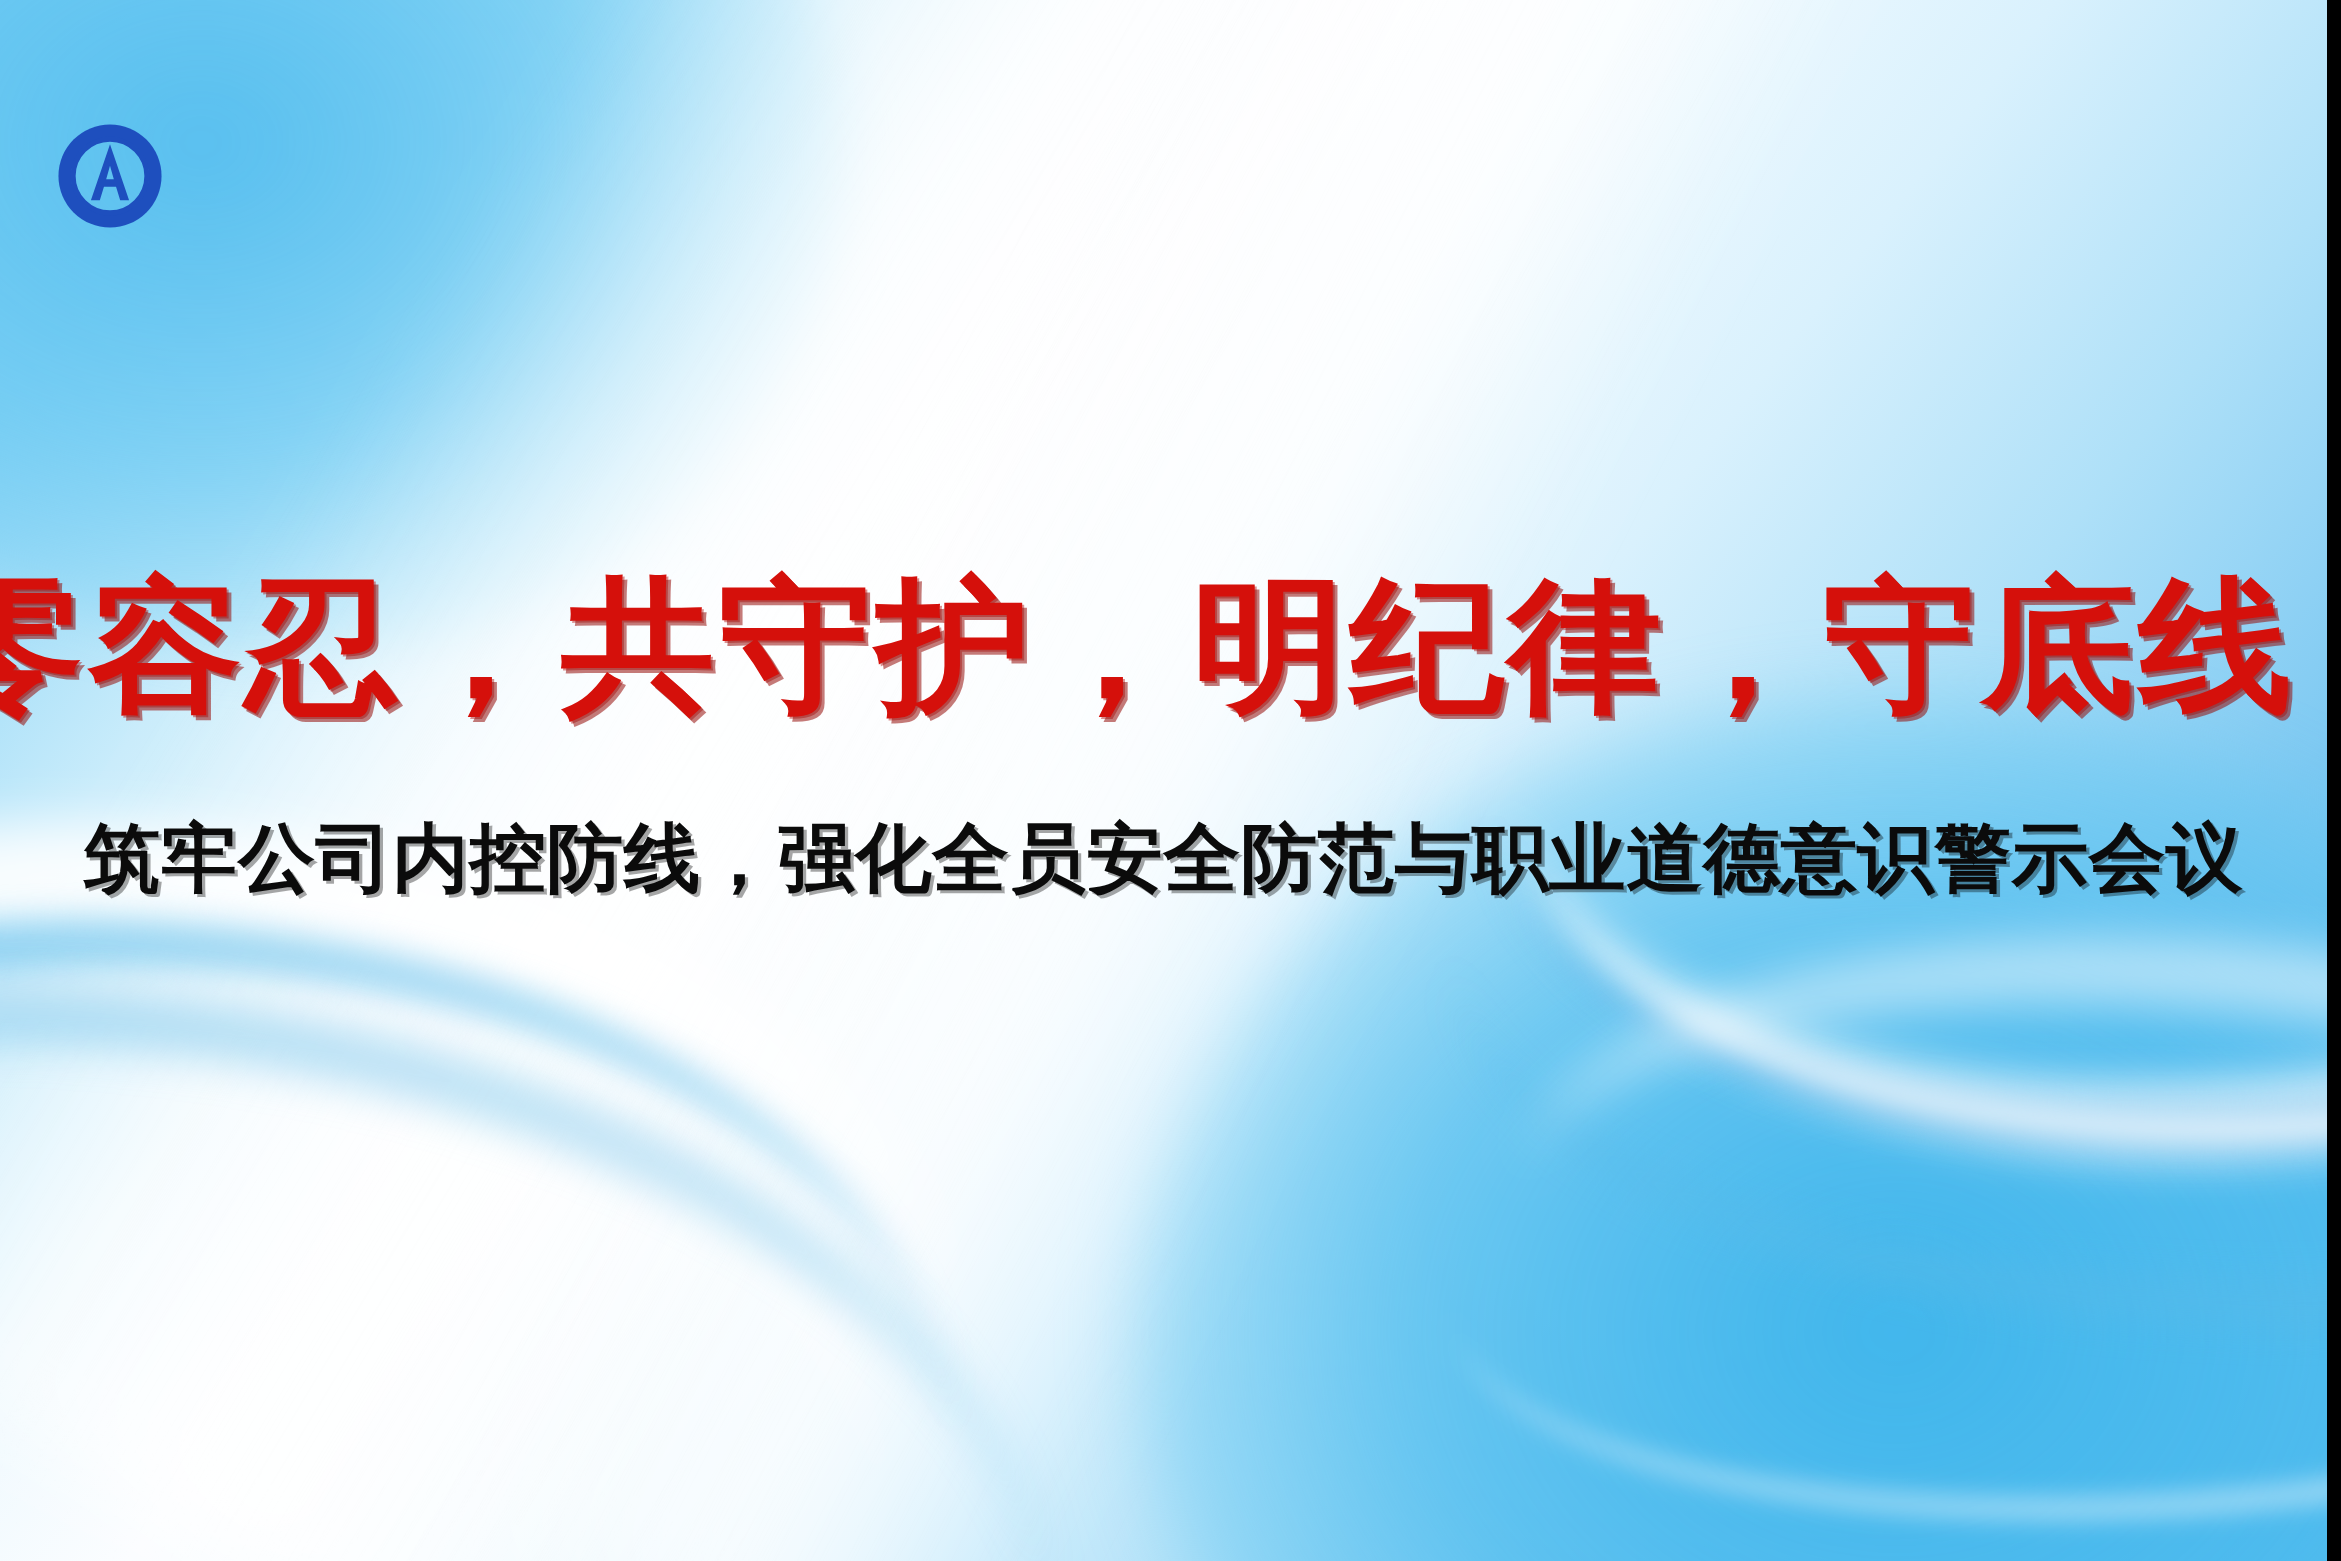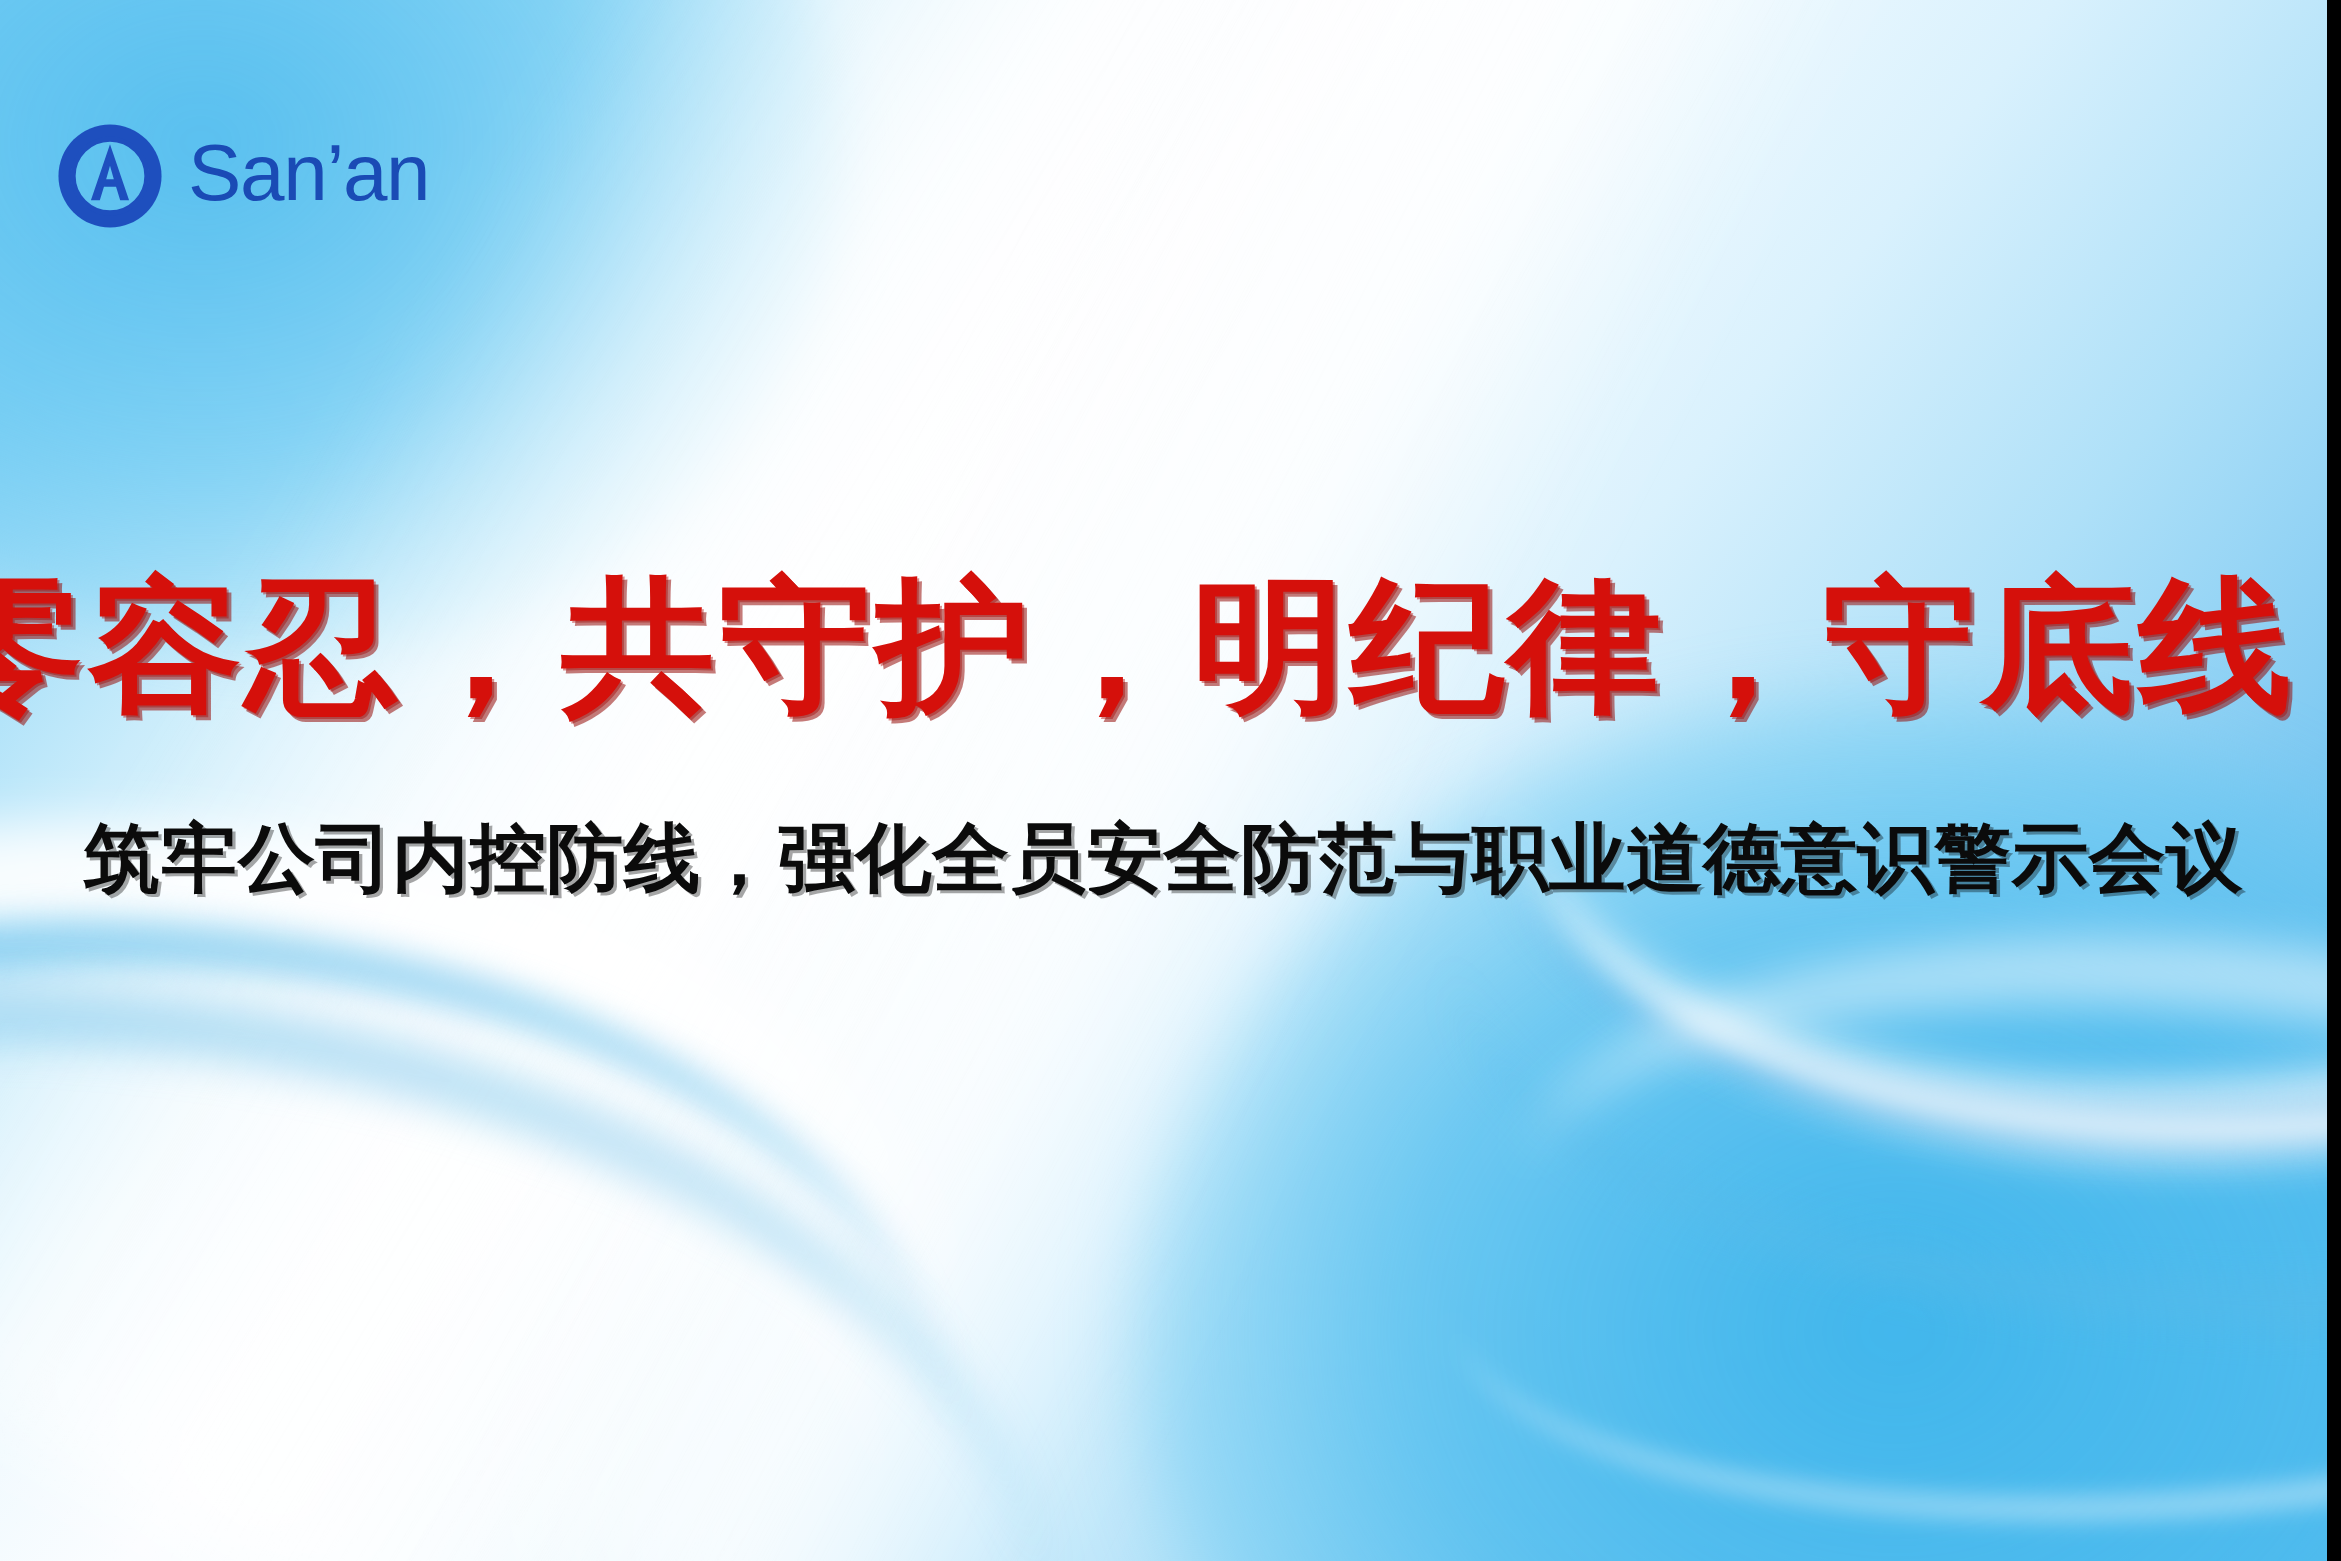--- a/index.html
+++ b/index.html
@@ -295,21 +295,20 @@
         </defs>
 
         <rect x="0" y="0" width="176" height="176" fill="#1e4fbe" mask="url(#ringMask)"></rect>
 
         <circle cx="88" cy="88" r="58" fill="none" stroke="#1e4fbe" stroke-width="8"></circle>
 
         <path d="M88 38 L118 126 H104 L97.5 105 H78.5 L72 126 H58 Z
                  M82 93 H94 L88 72 Z" fill="#1e4fbe"></path>
       </svg>
     </span>
-    <span class="logo-word">San’an</span>
   </div>
 
   <div class="headline">零容忍，共守护，明纪律，守底线！</div>
 
   <div class="subtitle">筑牢公司内控防线，强化全员安全防范与职业道德意识警示会议</div>
 
   <div class="edge-right"></div>
 
 </div>
 

